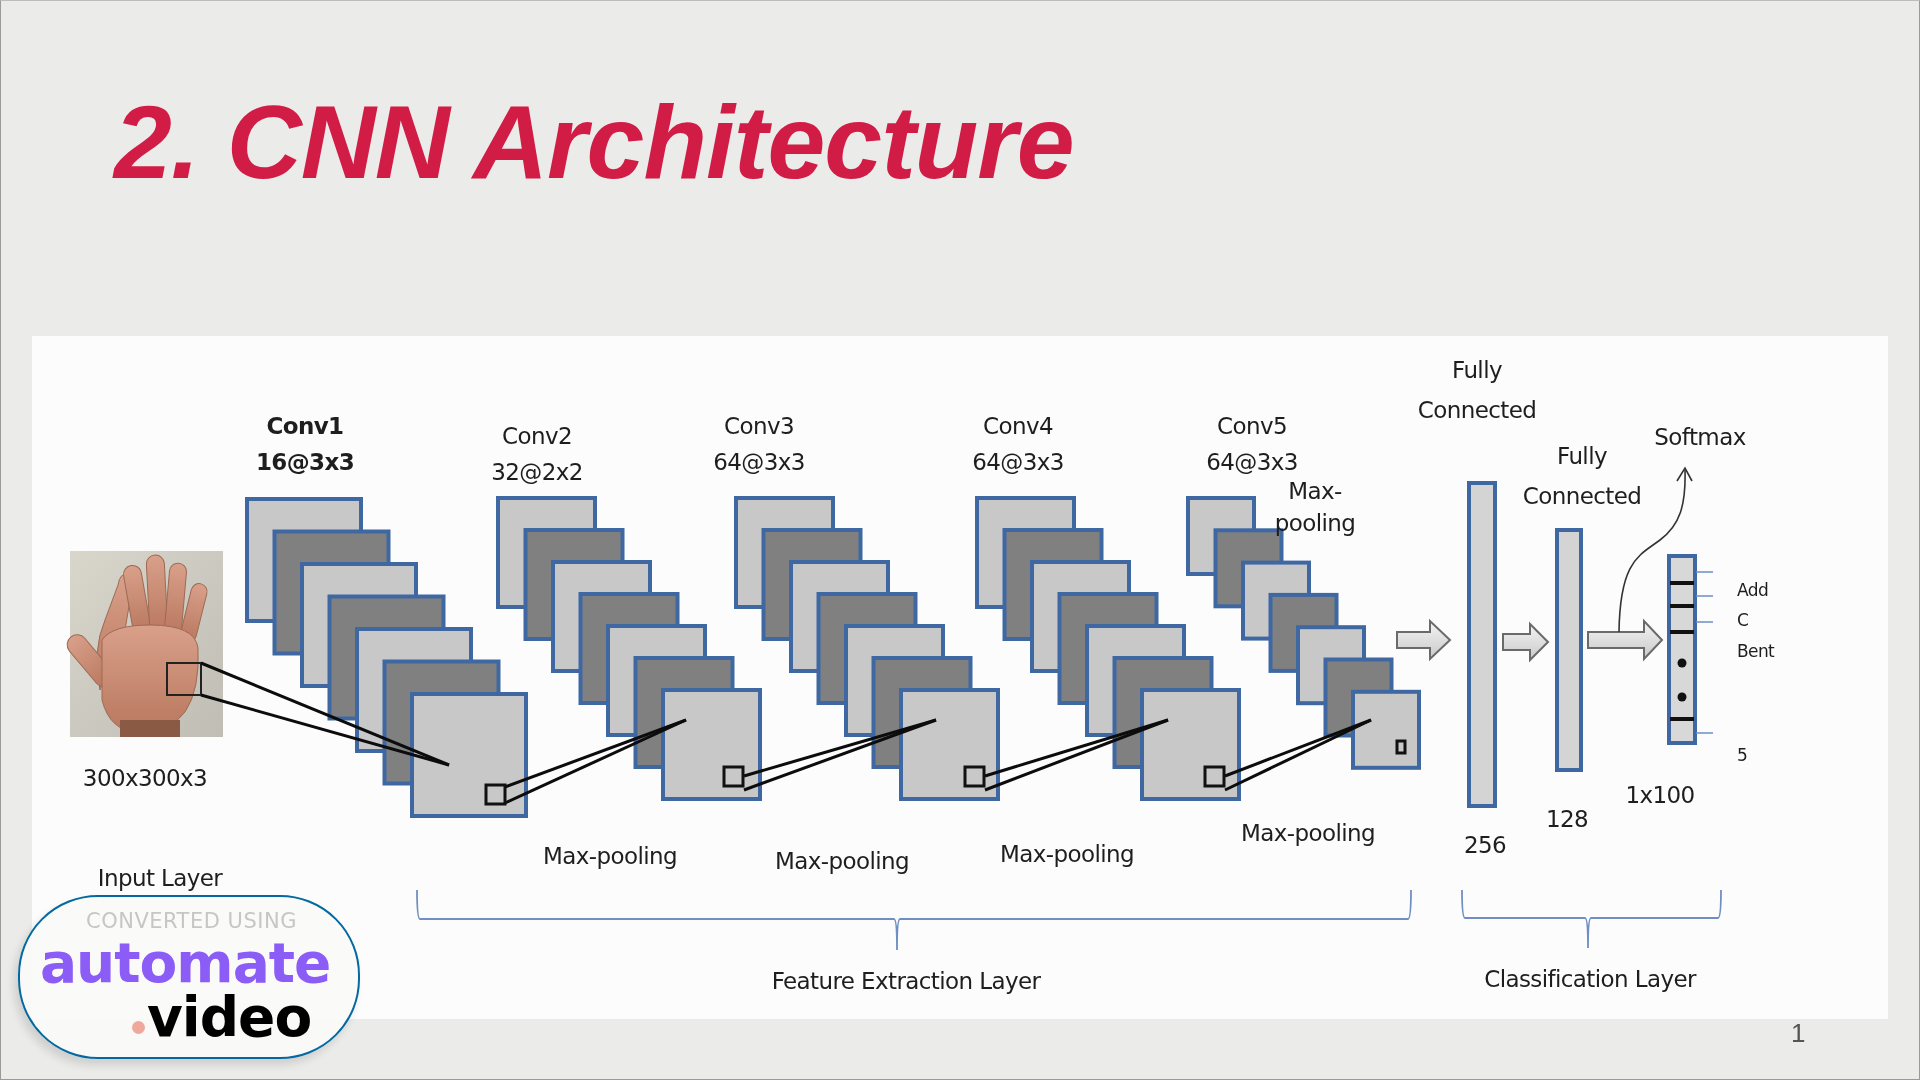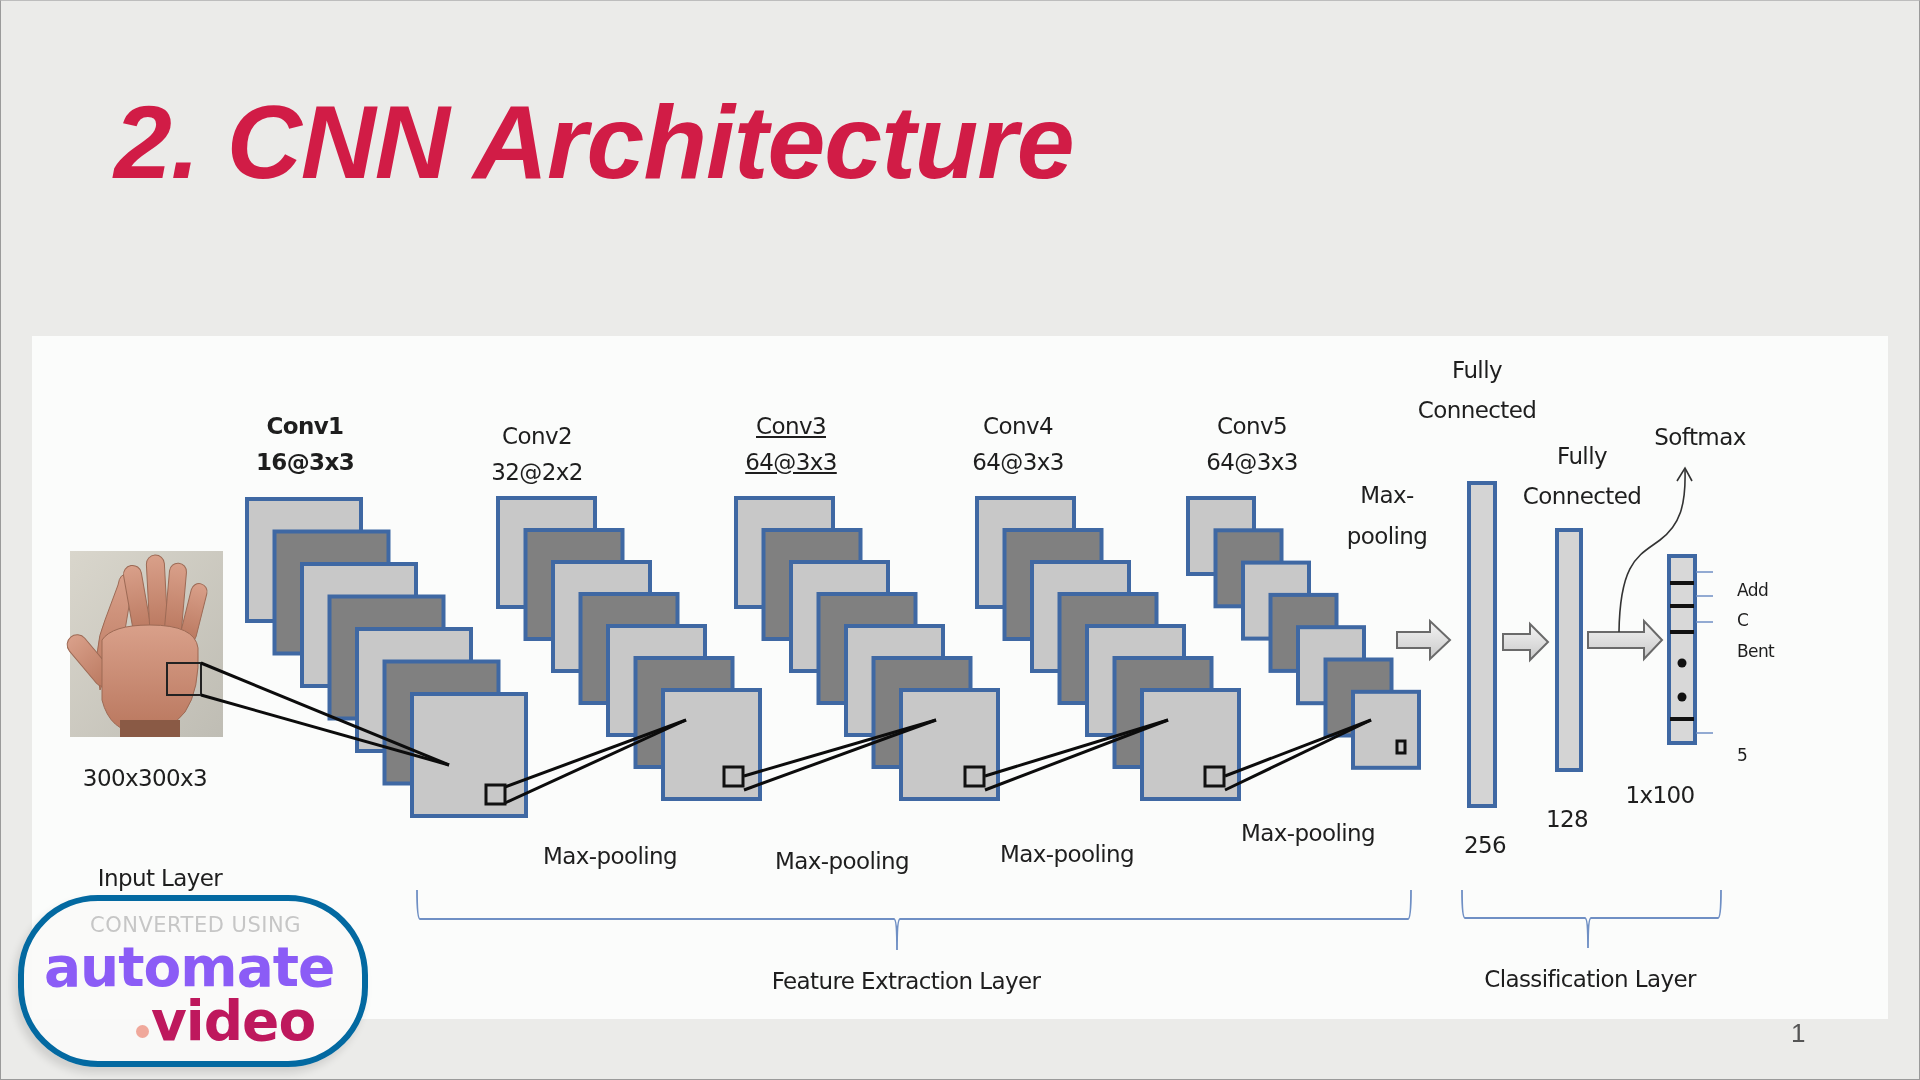--- a/index.html
+++ b/index.html
@@ -30,34 +30,34 @@
     white-space: nowrap; letter-spacing: -0.6px;
   }
   .lbl-small { font-size: 17px; line-height: 20px; text-align: left; margin-top: 24px; }
   .page-num {
     position: absolute; left: 1791px; top: 1018px; font-size: 26px; color: #555;
     font-family: "Liberation Sans", sans-serif;
   }
   .watermark {
     position: absolute; left: 18px; top: 895px; width: 338px; height: 160px;
     border-radius: 80px; background: rgba(250,250,249,0.93);
-    border: 6px solid #0369a1;
+    border: 2px solid #0369a1;
     box-shadow: -4px 6px 8px rgba(0,0,0,0.12);
   }
   .wm-top {
     position: absolute; left: 66px; top: 12px; font-family: "DejaVu Sans", sans-serif;
     font-size: 21px; color: #c6c6c6; letter-spacing: 0.5px; white-space: nowrap;
   }
   .wm-mid {
     position: absolute; left: 20px; top: 34px; font-family: "DejaVu Sans", sans-serif;
     font-weight: bold; font-size: 55px; color: #8b5cf6; letter-spacing: -1px; white-space: nowrap;
   }
   .wm-bot {
     position: absolute; left: 112px; top: 88px; font-family: "DejaVu Sans", sans-serif;
-    font-weight: bold; font-size: 55px; color: #be185d; letter-spacing: -1px; white-space: nowrap;
+    font-weight: bold; font-size: 55px; color: #000000; letter-spacing: -1px; white-space: nowrap;
   }
   .wm-dot {
     display: inline-block; width: 13px; height: 13px; border-radius: 50%;
     background: #f0a89b; margin-right: 2px; vertical-align: 2px;
   }
 </style>
 </head>
 <body>
 
 <div class="frame"></div>
@@ -197,41 +197,41 @@
 </svg>
 
 <div class="lbl" style="left:250px; top:408px; width:110px;font-weight:bold;">
   <div>Conv1</div>
   <div>16@3x3</div>
 </div>
 <div class="lbl" style="left:482px; top:408px; width:110px;margin-top:10px;">
   <div>Conv2</div>
   <div>32@2x2</div>
 </div>
-<div class="lbl" style="left:736px; top:408px; width:110px;text-decoration:underline;">
+<div class="lbl" style="left:704px; top:408px; width:110px;">
   <div>Conv3</div>
   <div>64@3x3</div>
 </div>
 <div class="lbl" style="left:963px; top:408px; width:110px;">
   <div>Conv4</div>
   <div>64@3x3</div>
 </div>
 <div class="lbl" style="left:1197px; top:408px; width:110px;">
   <div>Conv5</div>
   <div>64@3x3</div>
 </div>
 
 <div class="lbl" style="left:80px; top:760px; width:130px;text-align:center;">300x300x3</div>
 <div class="lbl" style="left:90px; top:860px; width:140px;">Input Layer</div>
 
 <div class="lbl" style="left:535px; top:838px; width:150px;">Max-pooling</div>
 <div class="lbl" style="left:767px; top:843px; width:150px;">Max-pooling</div>
 <div class="lbl" style="left:992px; top:836px; width:150px;">Max-pooling</div>
 <div class="lbl" style="left:1233px; top:815px; width:150px;">Max-pooling</div>
-<div class="lbl" style="left:1336px; top:475px; width:102px; white-space:pre-line; line-height:41px;">Max-
+<div class="lbl" style="left:1264px; top:475px; width:102px; white-space:pre-line; line-height:32px;">Max-
 pooling</div>
 
 <div class="lbl" style="left:1412px; top:350px; width:130px; white-space:pre-line; line-height:40px;">Fully
 Connected</div>
 <div class="lbl" style="left:1517px; top:436px; width:130px; white-space:pre-line; line-height:40px;">Fully
 Connected</div>
 <div class="lbl" style="left:1445px; top:827px; width:80px;">256</div>
 <div class="lbl" style="left:1527px; top:801px; width:80px;">128</div>
 
 <div class="lbl" style="left:1640px; top:419px; width:120px;">Softmax</div>

